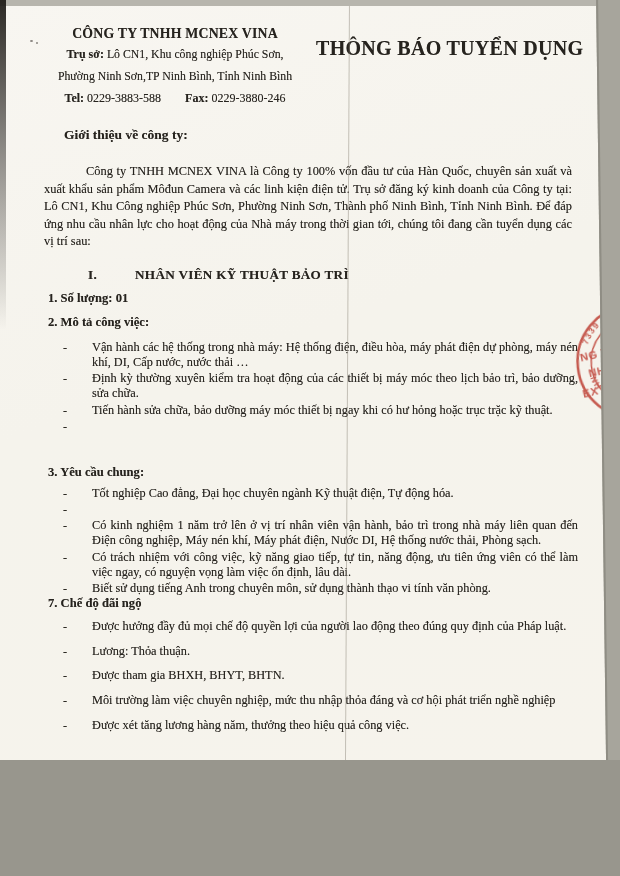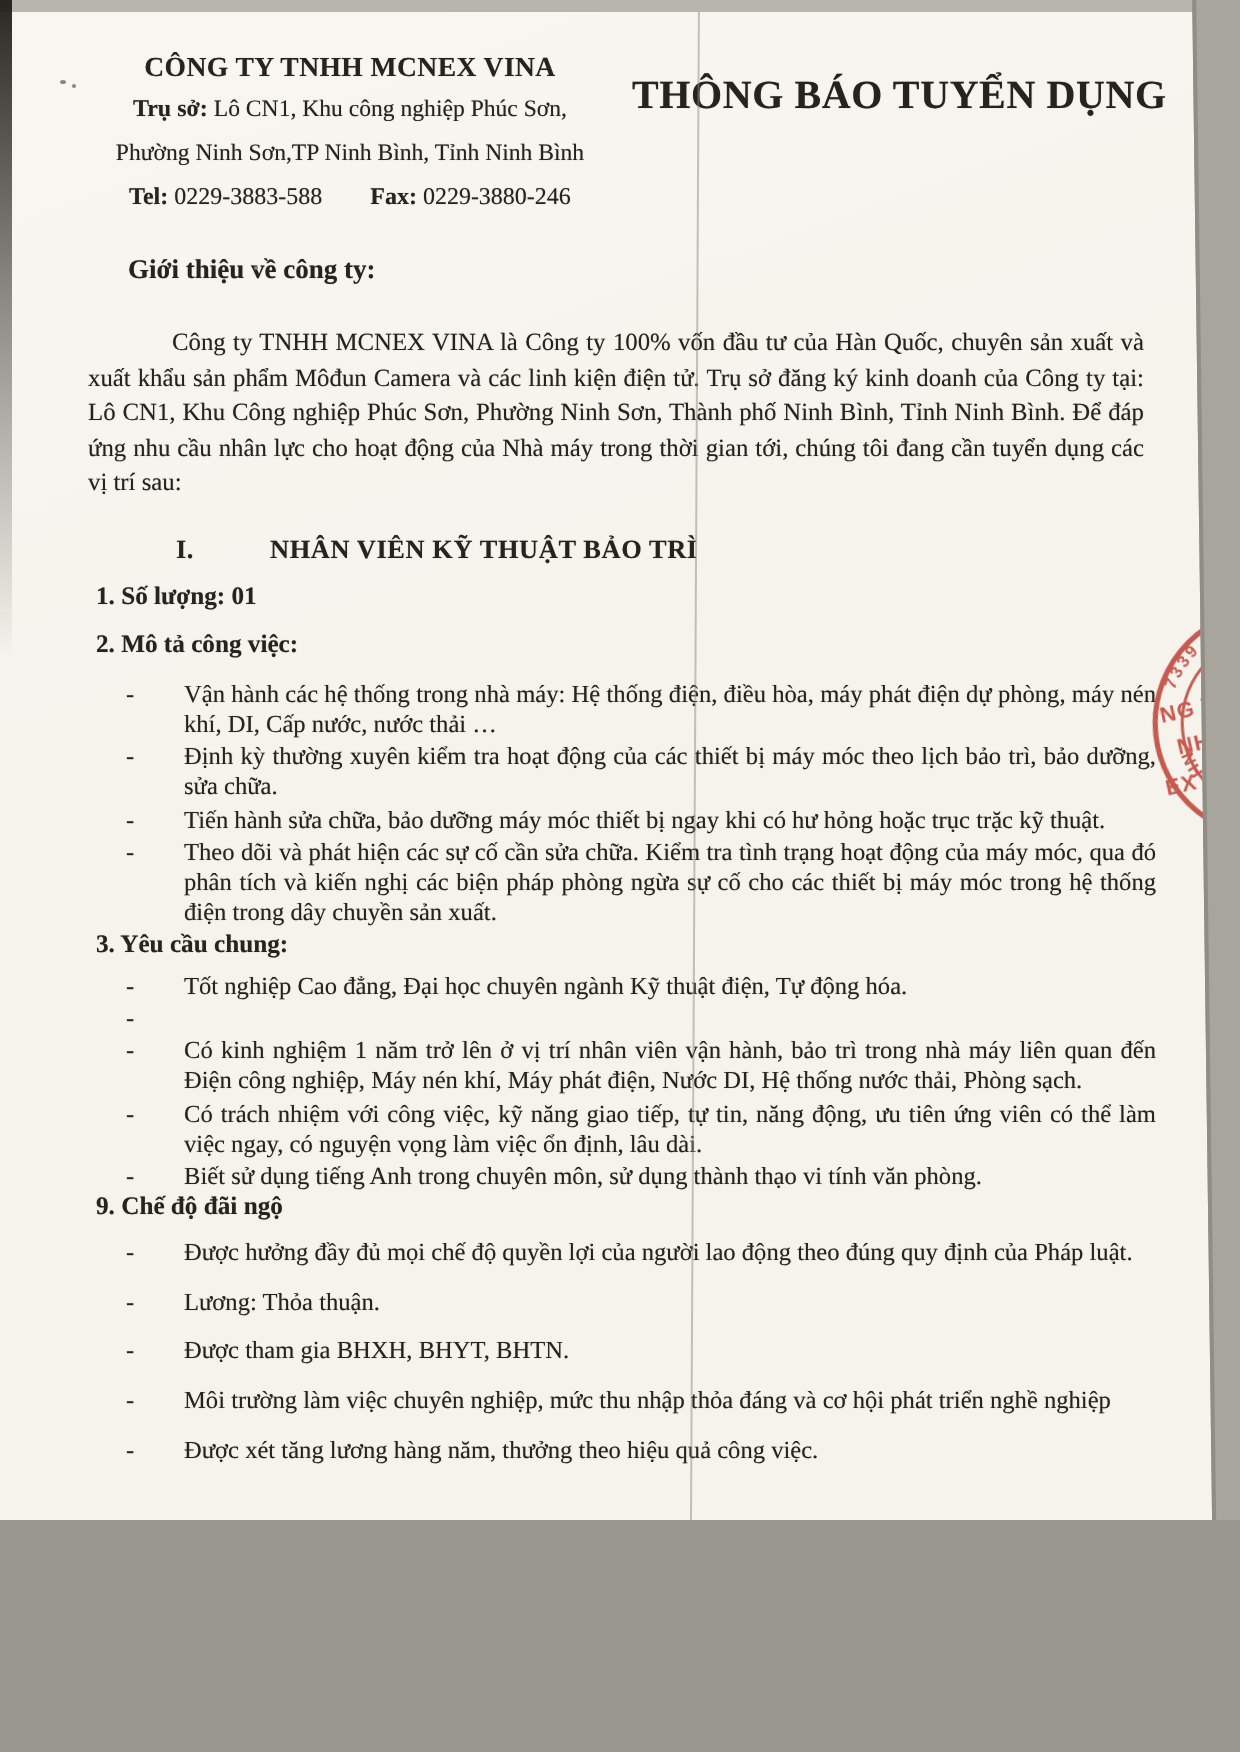--- a/index.html
+++ b/index.html
@@ -131,21 +131,20 @@
         <span class="btext">Định kỳ thường xuyên kiểm tra hoạt động của các thiết bị máy móc theo lịch bảo trì, bảo dưỡng, sửa chữa.</span>
       </div>
 
       <div class="bullet">
         <span class="dash">-</span>
         <span class="btext">Tiến hành sửa chữa, bảo dưỡng máy móc thiết bị ngay khi có hư hỏng hoặc trục trặc kỹ thuật.</span>
       </div>
 
       <div class="bullet">
         <span class="dash">-</span>
-        <span class="btext">Theo dõi và phát hiện các sự cố cần sửa chữa. Kiểm tra tình trạng hoạt động của máy móc, qua đó phân tích và kiến nghị các biện pháp phòng ngừa sự cố cho các thiết bị máy móc trong hệ thống điện trong dây chuyền sản xuất.</span>
       </div>
     </div>
 
   <div class="block sec1-req item-label p84 txt">3. Yêu cầu chung:</div>
   <div class="block bullets req-bullets txt">
 
       <div class="bullet">
         <span class="dash">-</span>
         <span class="btext">Tốt nghiệp Cao đẳng, Đại học chuyên ngành Kỹ thuật điện, Tự động hóa.</span>
       </div>
@@ -163,21 +162,21 @@
         <span class="dash">-</span>
         <span class="btext">Có trách nhiệm với công việc, kỹ năng giao tiếp, tự tin, năng động, ưu tiên ứng viên có thể làm việc ngay, có nguyện vọng làm việc ổn định, lâu dài.</span>
       </div>
 
       <div class="bullet">
         <span class="dash">-</span>
         <span class="btext">Biết sử dụng tiếng Anh trong chuyên môn, sử dụng thành thạo vi tính văn phòng.</span>
       </div>
     </div>
 
-  <div class="block sec1-ben item-label p84 txt">9. Chế độ đãi ngộ</div>
+  <div class="block sec1-ben item-label p84 txt">7. Chế độ đãi ngộ</div>
   <div class="block bullets ben-bullets txt">
 
       <div class="bullet">
         <span class="dash">-</span>
         <span class="btext">Được hưởng đầy đủ mọi chế độ quyền lợi của người lao động theo đúng quy định của Pháp luật.</span>
       </div>
 
       <div class="bullet">
         <span class="dash">-</span>
         <span class="btext">Lương: Thỏa thuận.</span>

